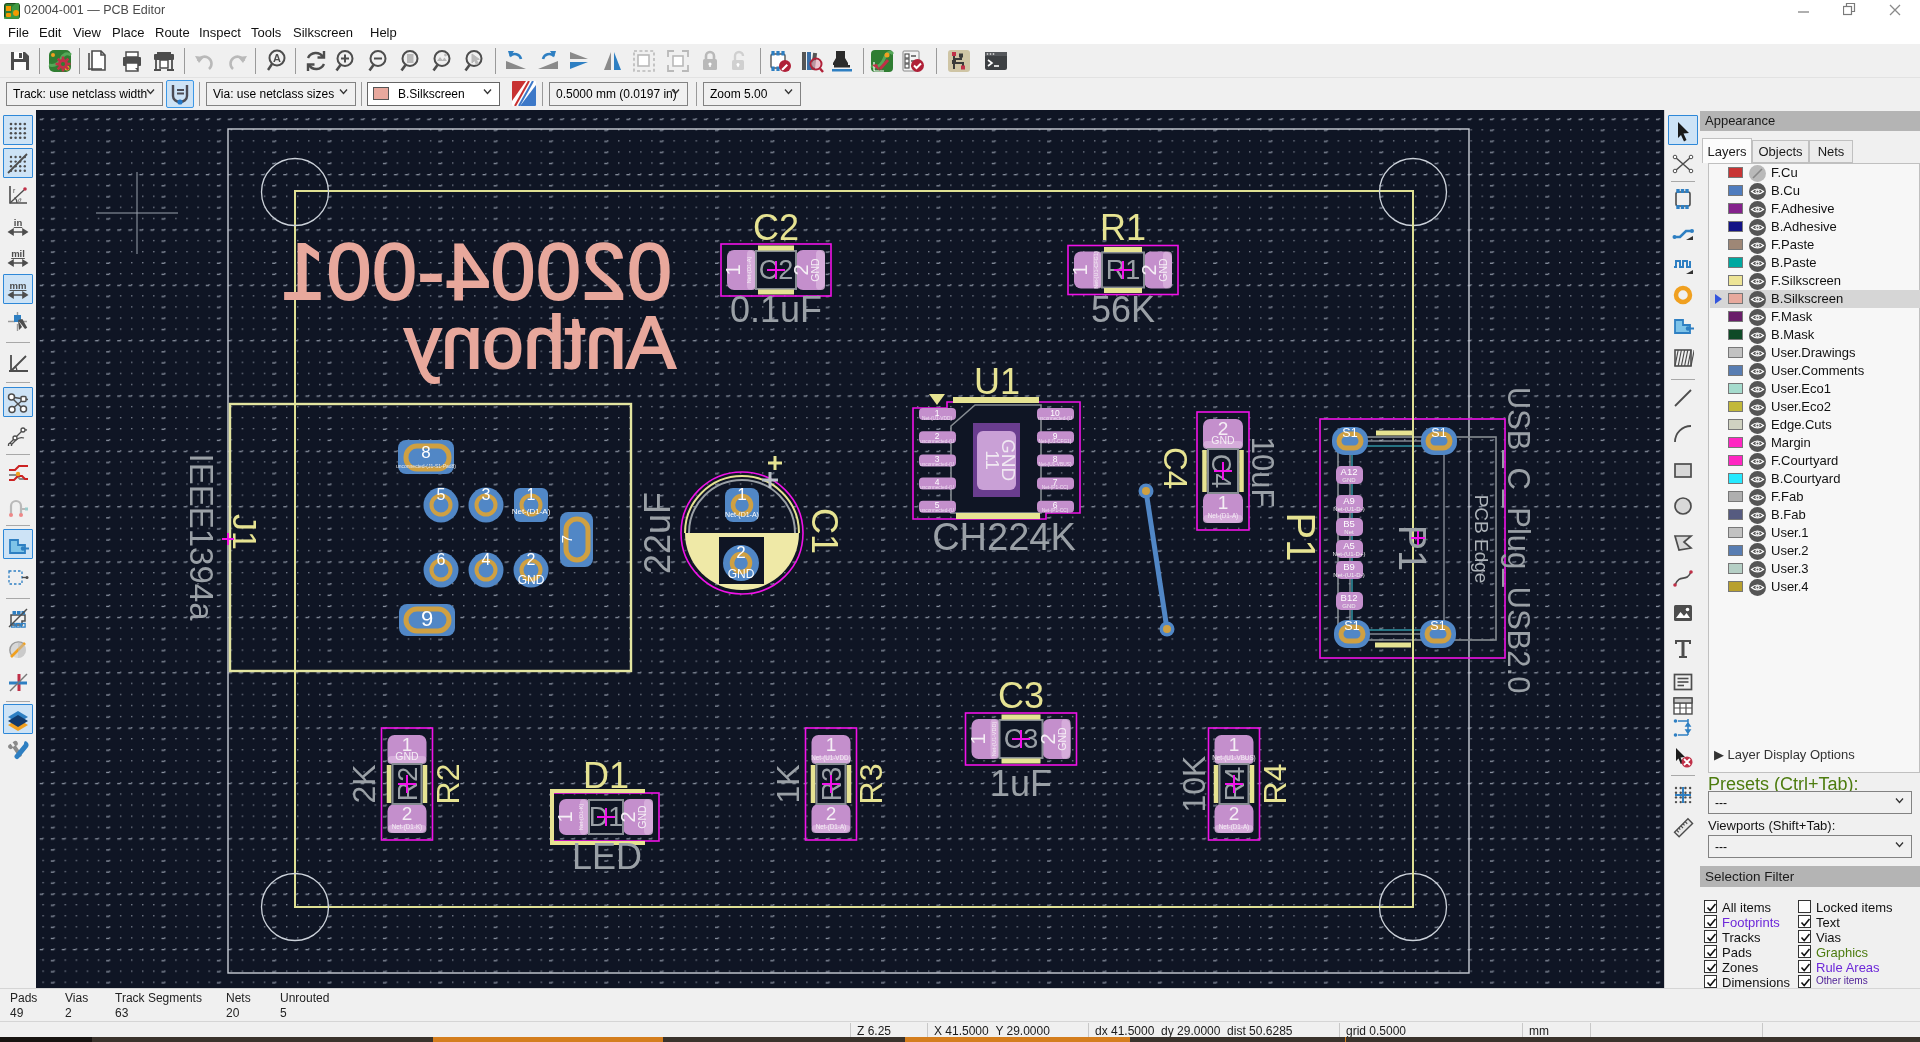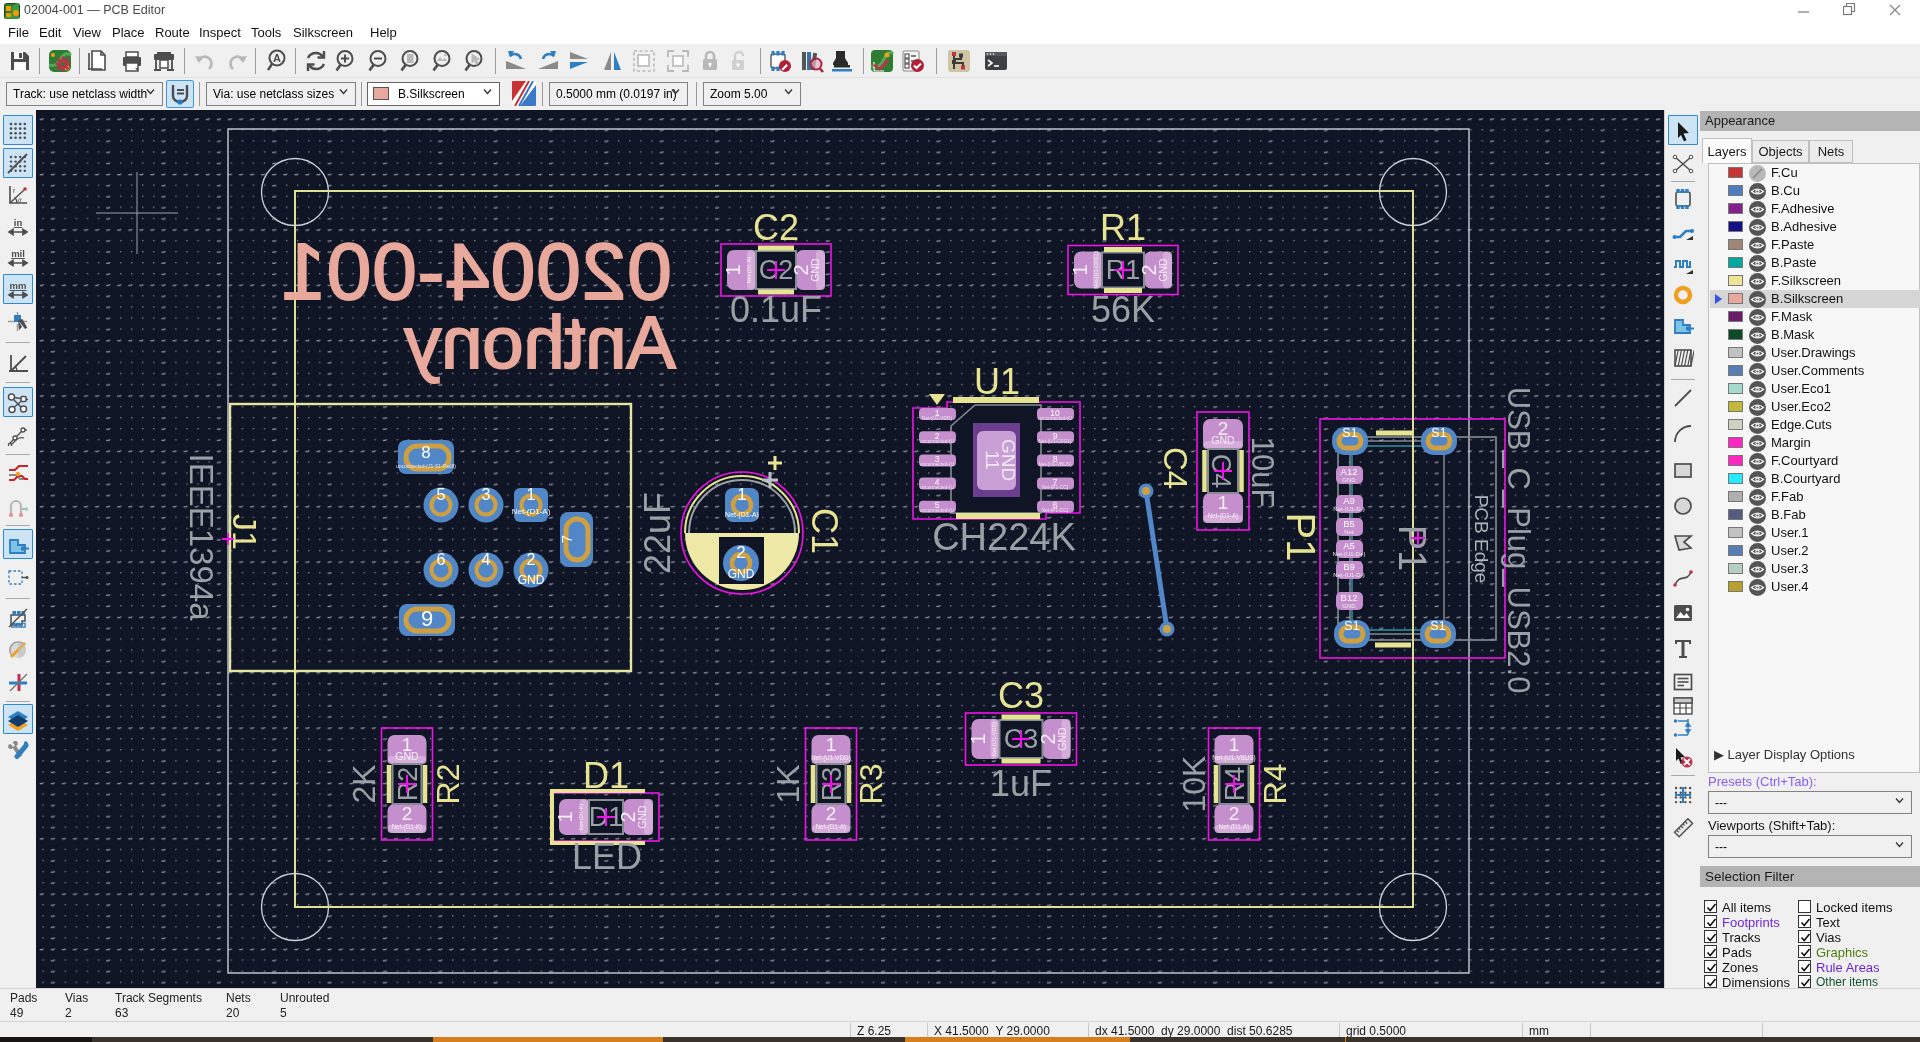--- a/index.html
+++ b/index.html
@@ -1190,21 +1190,21 @@
         </svg></div>
       <div class="rowlab" style="left:62px;top:397px">User.3</div>
       <div class="sw" style="left:19px;top:417px;background:#b8a02e"></div>
       <div class="eye" style="left:40px;top:414.5px"><svg width="17" height="17" viewBox="0 0 17 17">
           <path d="M2.5 8.5 Q8.5 3.5 14.5 8.5 Q8.5 13.5 2.5 8.5 Z" fill="none" stroke="#fff" stroke-width="1.2"></path>
           <circle cx="8.5" cy="8.5" r="1.6" fill="none" stroke="#fff" stroke-width="1.1"></circle>
         </svg></div>
       <div class="rowlab" style="left:62px;top:415px">User.4</div>
     </div>
   <div class="abs" style="left:14px;top:637px;font-size:13px;color:#333">▶&nbsp;Layer Display Options</div>
-  <div class="abs" style="left:8px;top:664px;font-size:13px;color:#8b5cf6">Presets (Ctrl+Tab):</div>
+  <div class="abs" style="left:8px;top:664px;font-size:18px;color:#4d7c0f">Presets (Ctrl+Tab):</div>
   <div class="dd" style="left:8px;top:681px;width:204px;height:23px">---<span class="ar">
         <svg width="9" height="9" viewBox="0 0 9 9">
           <path d="M1 2.5 L4.5 6.5 L8 2.5" fill="none" stroke="#333" stroke-width="1.3"></path>
         </svg>
       </span></div>
   <div class="abs" style="left:8px;top:708px;font-size:13px;color:#111">Viewports (Shift+Tab):</div>
   <div class="dd" style="left:8px;top:725px;width:204px;height:23px">---<span class="ar">
         <svg width="9" height="9" viewBox="0 0 9 9">
           <path d="M1 2.5 L4.5 6.5 L8 2.5" fill="none" stroke="#333" stroke-width="1.3"></path>
         </svg>
@@ -1271,21 +1271,21 @@
         <svg width="13" height="13" viewBox="0 0 13 13">
           <path d="M2.5 6.5 L5.2 9.5 L10.5 3" fill="none" stroke="#111" stroke-width="1.6"></path>
         </svg>
       </div>
       <span class="abs" style="left:116px;top:73px;font-size:13px;color:#6d28d9">Rule Areas</span>
       <div class="cb" style="left:98px;top:88px">
         <svg width="13" height="13" viewBox="0 0 13 13">
           <path d="M2.5 6.5 L5.2 9.5 L10.5 3" fill="none" stroke="#111" stroke-width="1.6"></path>
         </svg>
       </div>
-      <span class="abs" style="left:116px;top:88px;font-size:12px;color:#14532d">Other items</span>
+      <span class="abs" style="left:116px;top:88px;font-size:10px;color:#4c1d95">Other items</span>
     </div>
 </div>
 
 <div class="abs" style="left:0;top:988px;width:1920px;height:49px;background:#f0f0f0;border-top:1px solid #d5d5d5">
   <span class="statlab" style="left:10px">Pads</span>
     <span class="statval" style="left:10px">49</span>
   <span class="statlab" style="left:65px">Vias</span>
     <span class="statval" style="left:65px">2</span>
   <span class="statlab" style="left:115px">Track Segments</span>
     <span class="statval" style="left:115px">63</span>

